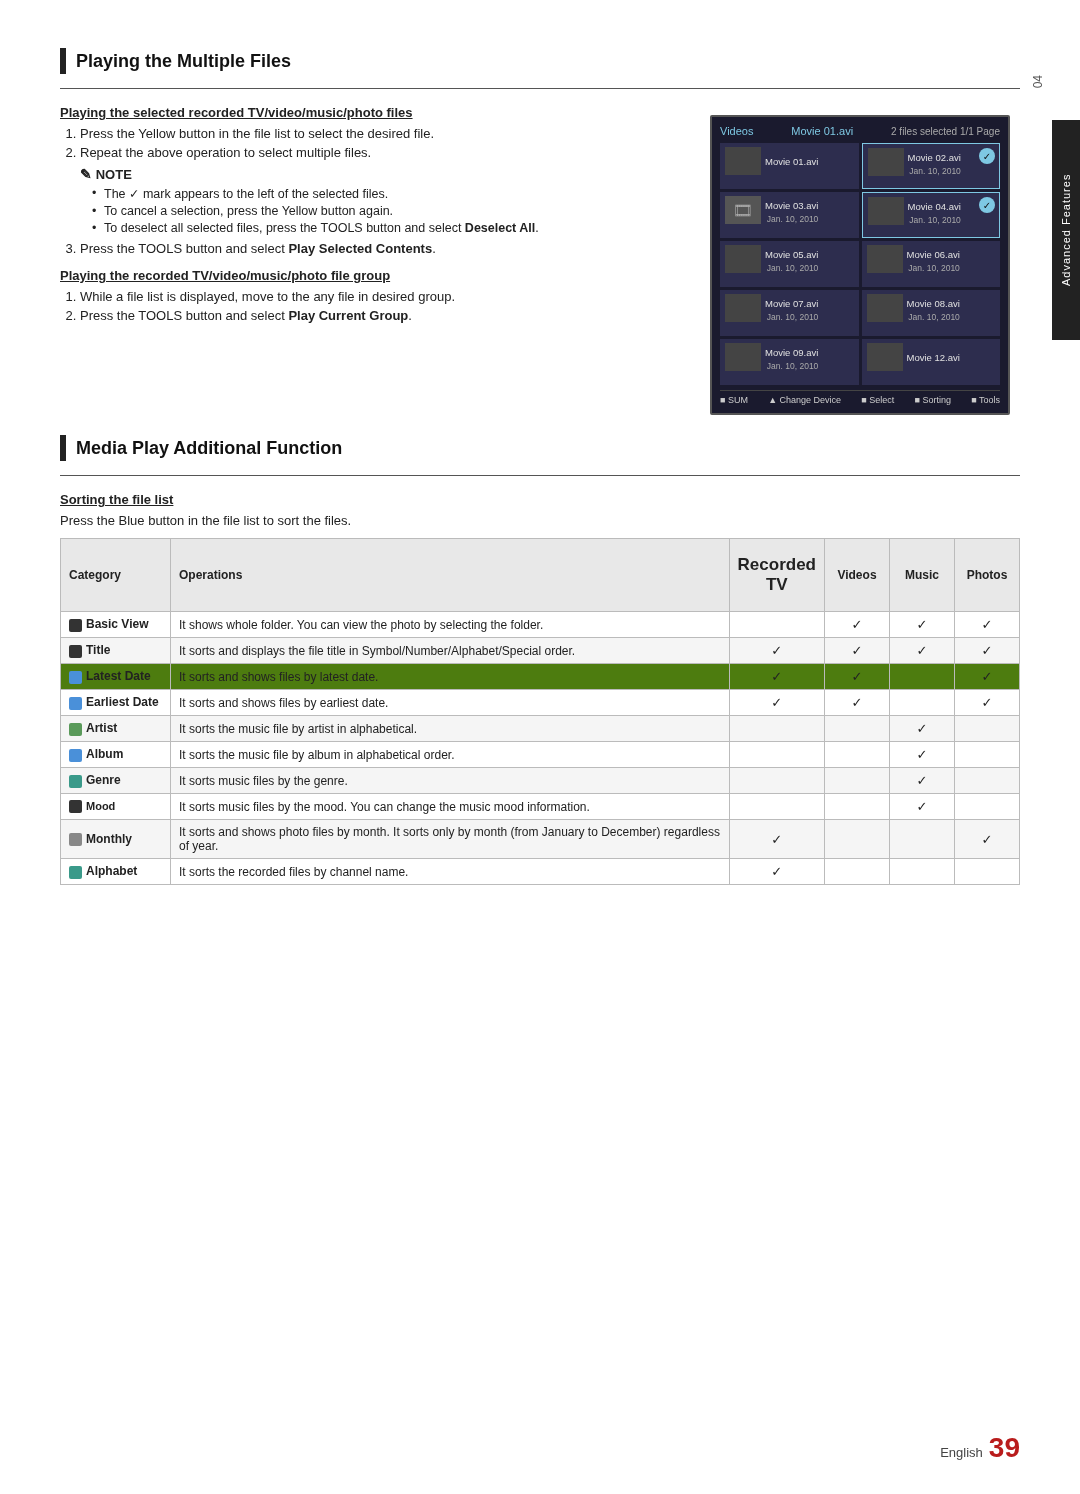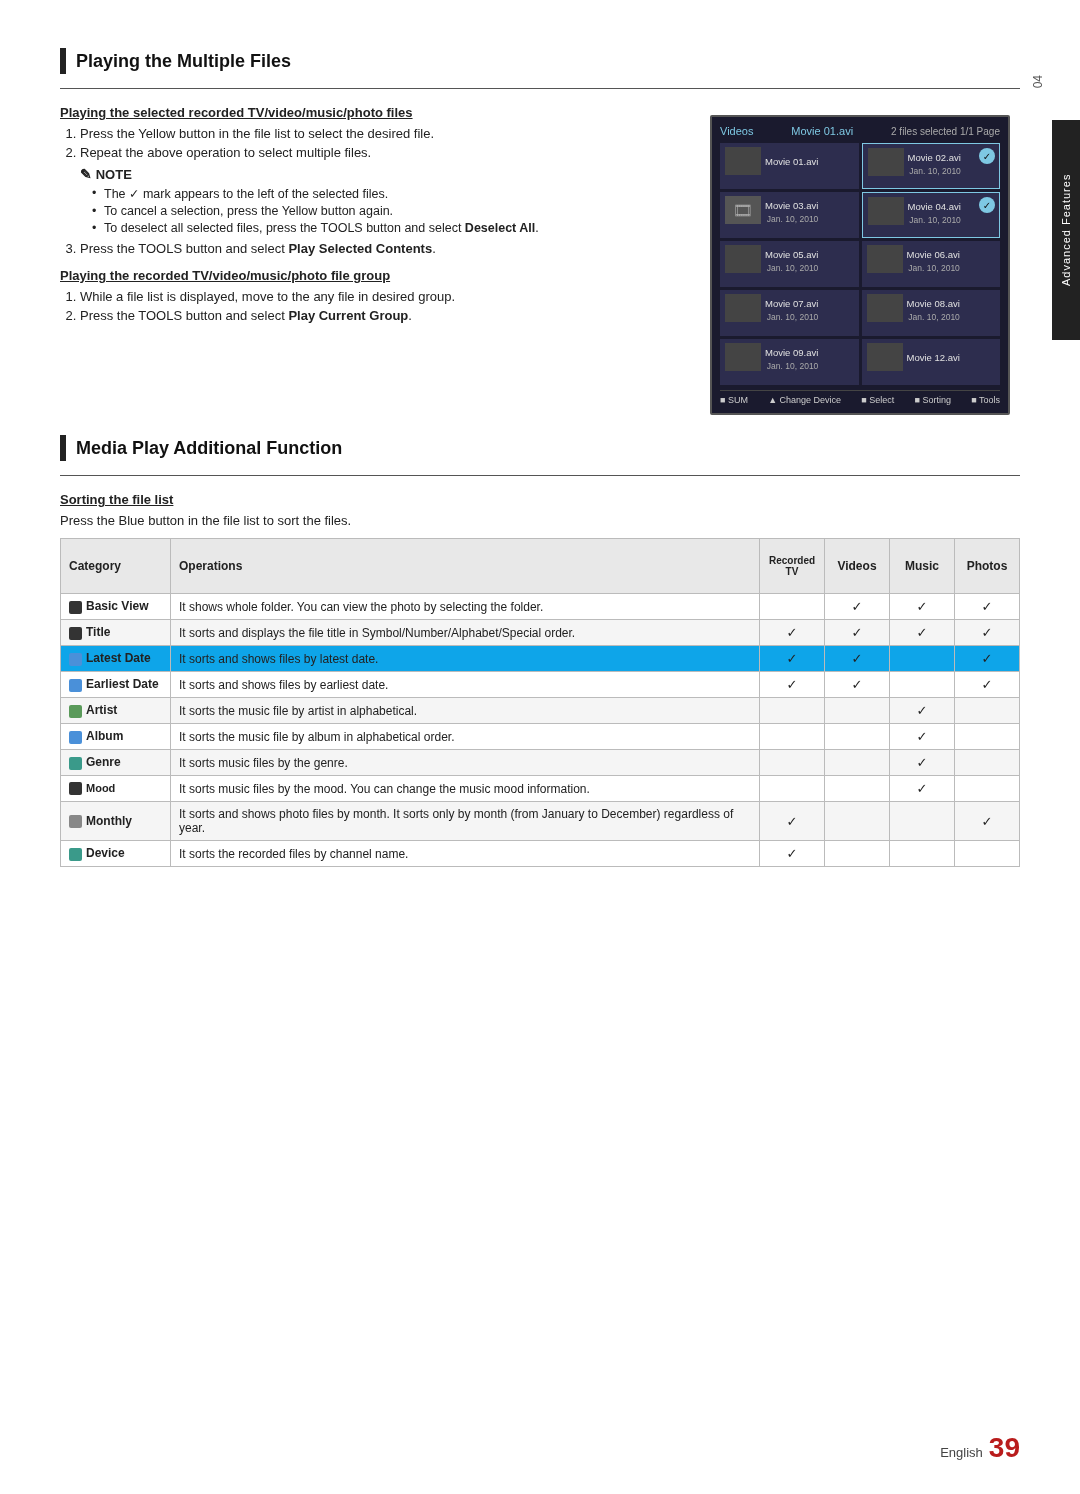--- a/index.html
+++ b/index.html
@@ -454,21 +454,21 @@
   <hr class="section-divider">
 
   <div class="subsection-heading">Sorting the file list</div>
   <p style="font-size:13px; margin-bottom:6px;">Press the Blue button in the file list to sort the files.</p>
 
   <table class="sort-table">
     <thead>
       <tr>
         <th class="category-th">Category</th>
         <th class="operations-th">Operations</th>
-        <th class="small-th" style="font-size:10px;">Recorded<br>TV</th>
+        <th class="small-th" style="font-size:17px;">Recorded<br>TV</th>
         <th class="small-th">Videos</th>
         <th class="small-th">Music</th>
         <th class="small-th">Photos</th>
       </tr>
     </thead>
     <tbody id="table-body">
     <tr style="background: rgb(255, 255, 255);">
           <td style="font-weight: bold; font-size: 12px; white-space: nowrap;"><span style="display: inline-block; width: 13px; height: 13px; background: rgb(51, 51, 51); border-radius: 2px; margin-right: 4px; vertical-align: middle;"></span><span>Basic View</span></td>
           <td style="font-size: 12px;">It shows whole folder. You can view the photo by selecting the folder.</td>
           <td style="text-align: center; font-size: 13px;"></td>
@@ -477,21 +477,21 @@
           <td style="text-align: center; font-size: 13px;">✓</td>
         </tr>
         <tr style="background: rgb(245, 245, 245);">
           <td style="font-weight: bold; font-size: 12px; white-space: nowrap;"><span style="display: inline-block; width: 13px; height: 13px; background: rgb(51, 51, 51); border-radius: 2px; margin-right: 4px; vertical-align: middle;"></span><span>Title</span></td>
           <td style="font-size: 12px;">It sorts and displays the file title in Symbol/Number/Alphabet/Special order.</td>
           <td style="text-align: center; font-size: 13px;">✓</td>
           <td style="text-align: center; font-size: 13px;">✓</td>
           <td style="text-align: center; font-size: 13px;">✓</td>
           <td style="text-align: center; font-size: 13px;">✓</td>
         </tr>
-        <tr style="background: #0ea5e9; margin-left: 15px;">
+        <tr style="background: #4d7c0f; margin-left: 15px;">
           <td style="font-weight: bold; font-size: 12px; white-space: nowrap;"><span style="display: inline-block; width: 13px; height: 13px; background: rgb(74, 144, 217); border-radius: 2px; margin-right: 4px; vertical-align: middle;"></span><span>Latest Date</span></td>
           <td style="font-size: 12px;">It sorts and shows files by latest date.</td>
           <td style="text-align: center; font-size: 13px;">✓</td>
           <td style="text-align: center; font-size: 13px;">✓</td>
           <td style="text-align: center; font-size: 13px;"></td>
           <td style="text-align: center; font-size: 13px;">✓</td>
         </tr>
         <tr style="background: rgb(255, 255, 255);">
           <td style="font-weight: bold; font-size: 12px; white-space: nowrap;"><span style="display: inline-block; width: 13px; height: 13px; background: rgb(74, 144, 217); border-radius: 2px; margin-right: 4px; vertical-align: middle;"></span><span>Earliest Date</span></td>
           <td style="font-size: 12px;">It sorts and shows files by earliest date.</td>
@@ -534,21 +534,21 @@
         </tr>
         <tr style="background: rgb(245, 245, 245);">
           <td style="font-weight: bold; font-size: 12px; white-space: nowrap;"><span style="display: inline-block; width: 13px; height: 13px; background: rgb(136, 136, 136); border-radius: 2px; margin-right: 4px; vertical-align: middle;"></span><span>Monthly</span></td>
           <td style="font-size: 12px;">It sorts and shows photo files by month. It sorts only by month (from January to December) regardless of year.</td>
           <td style="text-align: center; font-size: 13px;">✓</td>
           <td style="text-align: center; font-size: 13px;"></td>
           <td style="text-align: center; font-size: 13px;"></td>
           <td style="text-align: center; font-size: 13px;">✓</td>
         </tr>
         <tr style="background: rgb(255, 255, 255);">
-          <td style="font-weight: bold; font-size: 12px; white-space: nowrap;"><span style="display: inline-block; width: 13px; height: 13px; background: rgb(58, 154, 138); border-radius: 2px; margin-right: 4px; vertical-align: middle;"></span><span>Device</span></td>
+          <td style="font-weight: bold; font-size: 12px; white-space: nowrap;"><span style="display: inline-block; width: 13px; height: 13px; background: rgb(58, 154, 138); border-radius: 2px; margin-right: 4px; vertical-align: middle;"></span><span>Alphabet</span></td>
           <td style="font-size: 12px;">It sorts the recorded files by channel name.</td>
           <td style="text-align: center; font-size: 13px;">✓</td>
           <td style="text-align: center; font-size: 13px;"></td>
           <td style="text-align: center; font-size: 13px;"></td>
           <td style="text-align: center; font-size: 13px;"></td>
         </tr>
       </tbody>
   </table>
 
   <div class="page-footer">

